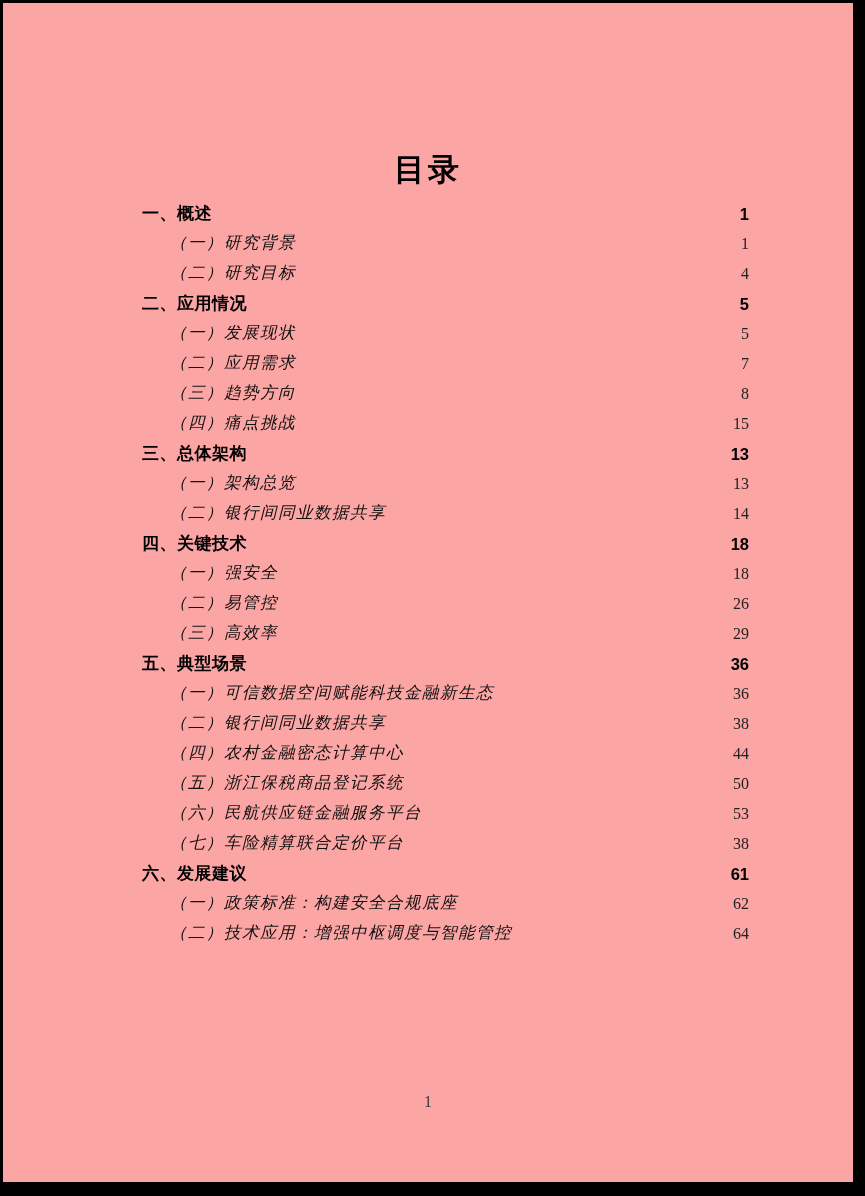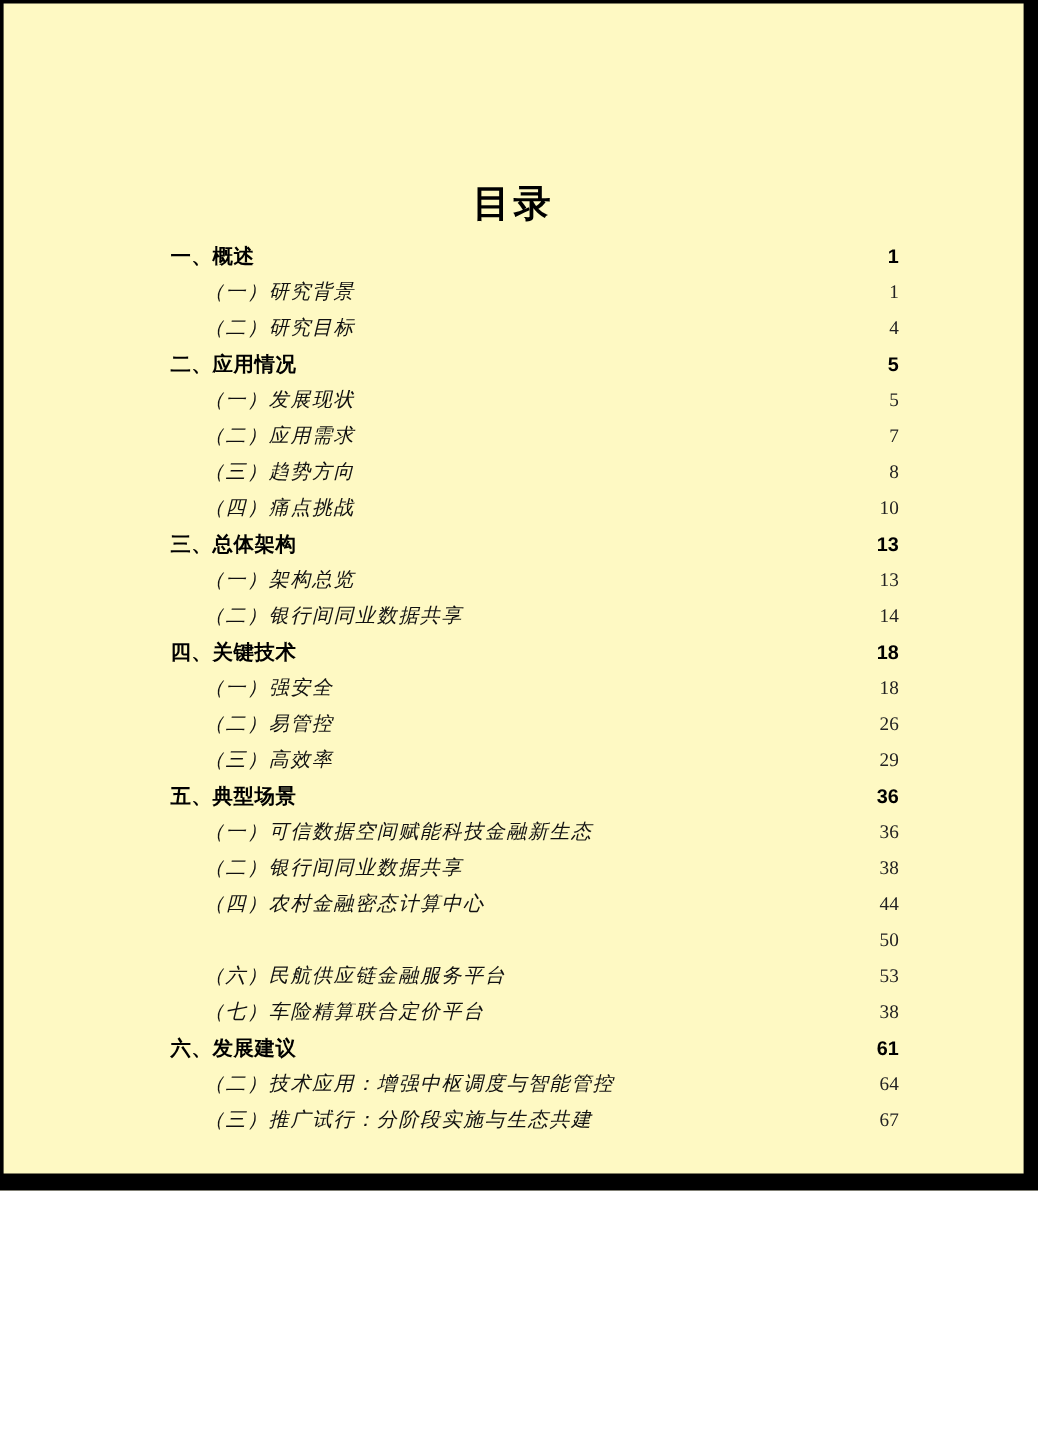--- a/index.html
+++ b/index.html
@@ -5,23 +5,23 @@
   html, body {
     margin: 0;
     padding: 0;
     width: 865px;
     height: 1196px;
     background: #ffffff;
   }
   .page {
     position: relative;
     width: 865px;
-    height: 992px;
+    height: 1196px;
     box-sizing: border-box;
-    background: #fef9c3;
+    background: #fca5a5;
     border-style: solid;
     border-color: #000000;
     border-width: 3px 12px 14px 3px; 
     overflow: hidden;
   }
   .doc-title {
     position: absolute;
     top: 147px;
     left: 0;
     right: 0;
@@ -142,21 +142,21 @@
         <span class="toc-page">7</span>
       </div>
       <div class="toc-row level2">
         <span class="toc-label">（三）趋势方向</span>
         <span class="leader"></span>
         <span class="toc-page">8</span>
       </div>
       <div class="toc-row level2">
         <span class="toc-label">（四）痛点挑战</span>
         <span class="leader"></span>
-        <span class="toc-page">10</span>
+        <span class="toc-page">15</span>
       </div>
       <div class="toc-row level1">
         <span class="toc-label">三、总体架构</span>
         <span class="leader"></span>
         <span class="toc-page">13</span>
       </div>
       <div class="toc-row level2">
         <span class="toc-label">（一）架构总览</span>
         <span class="leader"></span>
         <span class="toc-page">13</span>
@@ -200,43 +200,44 @@
         <span class="toc-label">（二）银行间同业数据共享</span>
         <span class="leader"></span>
         <span class="toc-page">38</span>
       </div>
       <div class="toc-row level2">
         <span class="toc-label">（四）农村金融密态计算中心</span>
         <span class="leader"></span>
         <span class="toc-page">44</span>
       </div>
       <div class="toc-row level2">
+        <span class="toc-label">（五）浙江保税商品登记系统</span>
         <span class="leader"></span>
         <span class="toc-page">50</span>
       </div>
       <div class="toc-row level2">
         <span class="toc-label">（六）民航供应链金融服务平台</span>
         <span class="leader"></span>
         <span class="toc-page">53</span>
       </div>
       <div class="toc-row level2">
         <span class="toc-label">（七）车险精算联合定价平台</span>
         <span class="leader"></span>
         <span class="toc-page">38</span>
       </div>
       <div class="toc-row level1">
         <span class="toc-label">六、发展建议</span>
         <span class="leader"></span>
         <span class="toc-page">61</span>
       </div>
       <div class="toc-row level2">
+        <span class="toc-label">（一）政策标准：构建安全合规底座</span>
+        <span class="leader"></span>
+        <span class="toc-page">62</span>
+      </div>
+      <div class="toc-row level2">
         <span class="toc-label">（二）技术应用：增强中枢调度与智能管控</span>
         <span class="leader"></span>
         <span class="toc-page">64</span>
-      </div>
-      <div class="toc-row level2">
-        <span class="toc-label">（三）推广试行：分阶段实施与生态共建</span>
-        <span class="leader"></span>
-        <span class="toc-page">67</span>
       </div>
     </div>
   <div class="footer-pagenum">1</div>
 </div>
 
 </body></html>

